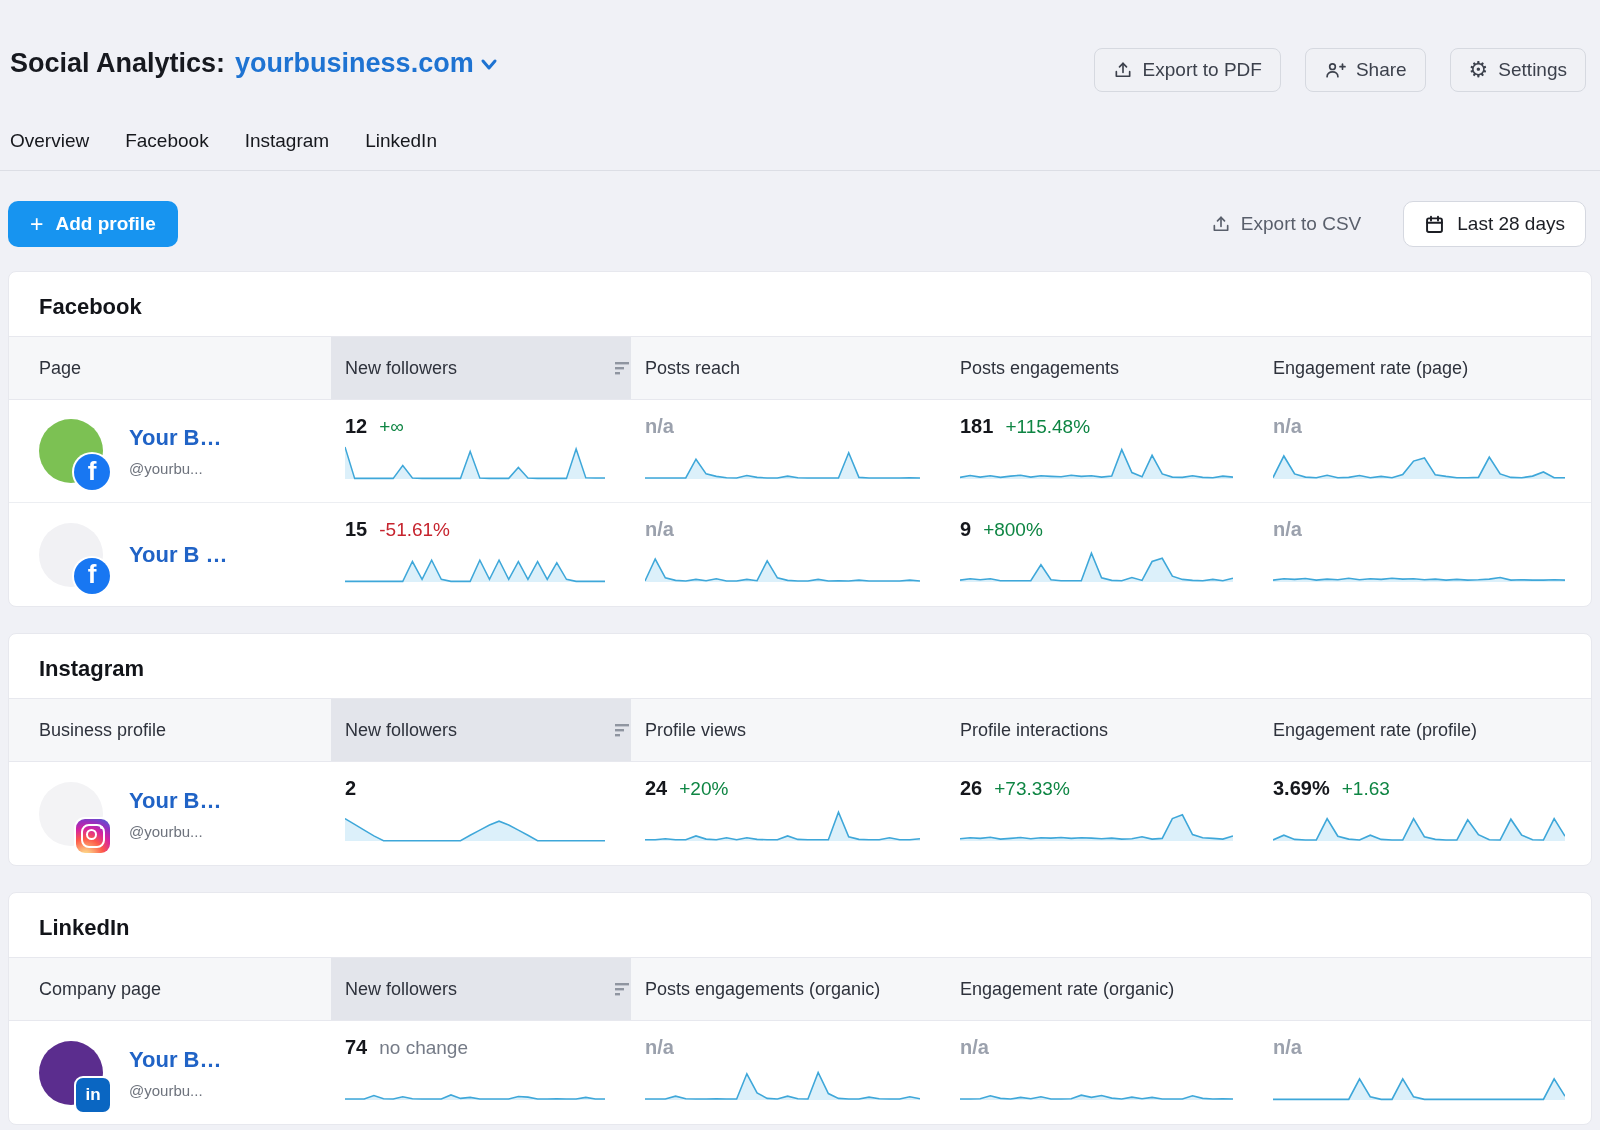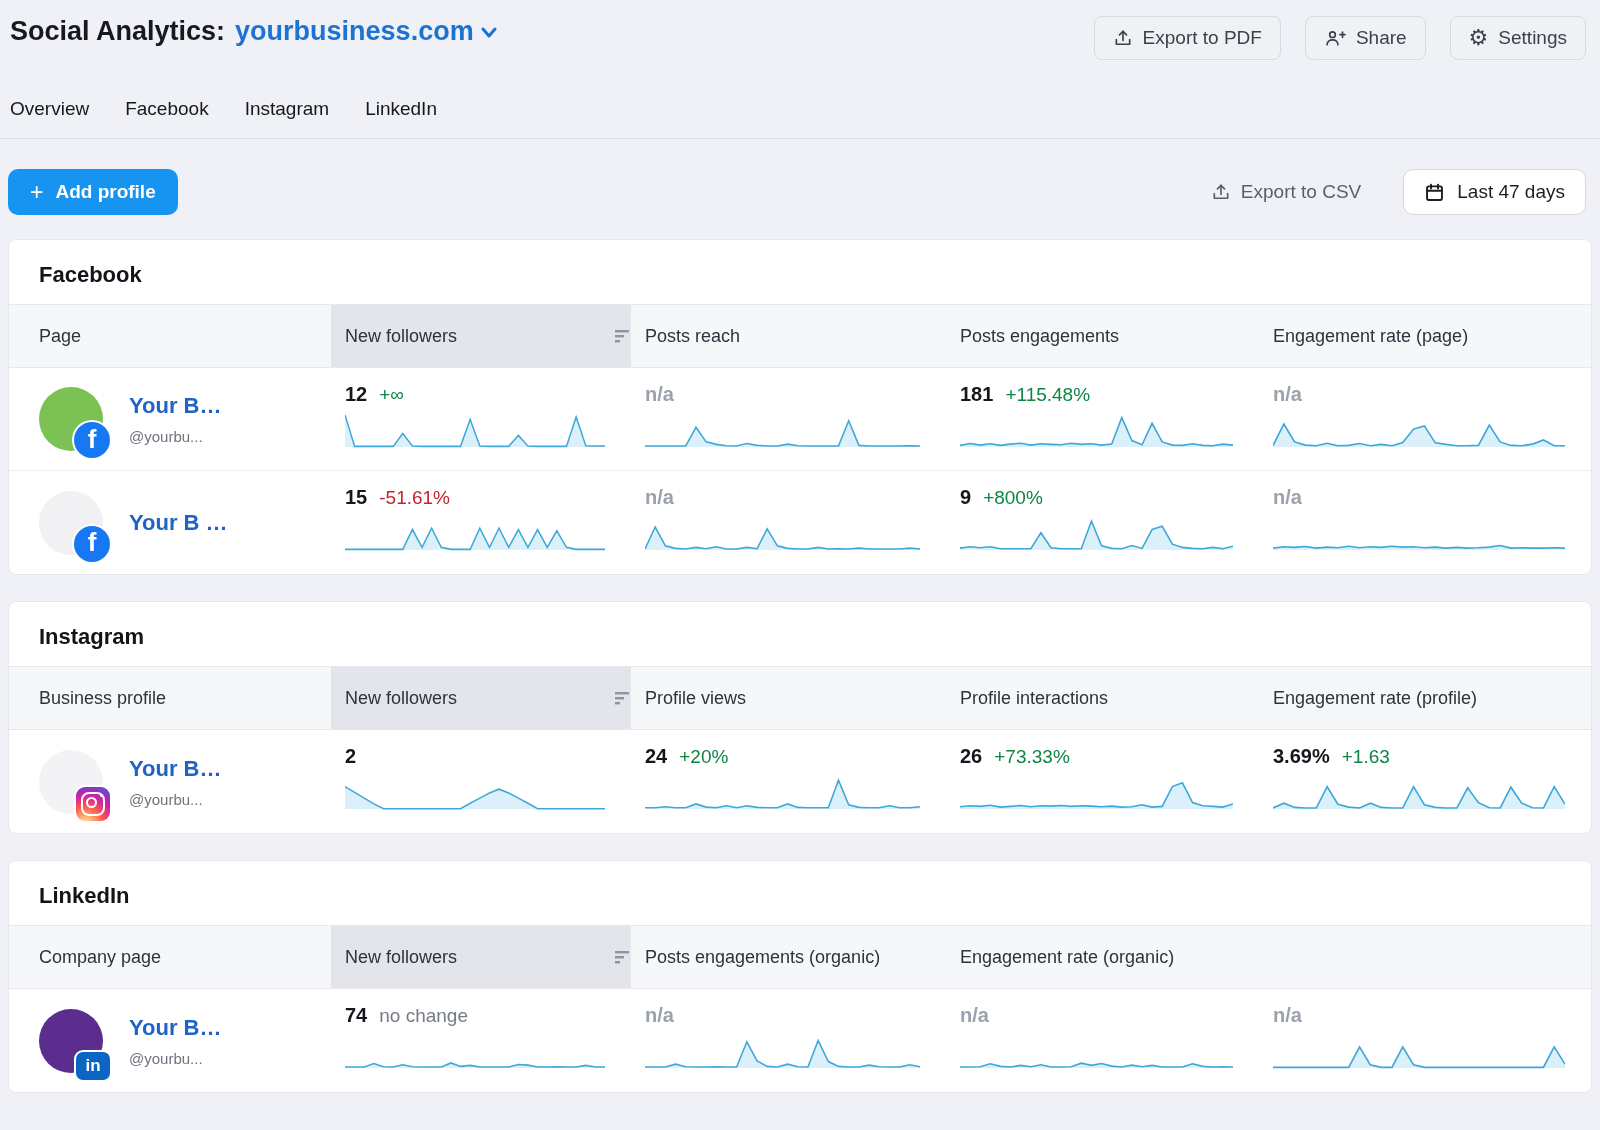--- a/index.html
+++ b/index.html
@@ -1,20 +1,20 @@
 <!DOCTYPE html>
 <html><head>
 <meta charset="utf-8">
 <style>
   * { margin:0; padding:0; box-sizing:border-box; }
   html,body { width:1600px; height:1130px; overflow:hidden; }
   body { font-family:"Liberation Sans", sans-serif; background:#f0f1f6; color:#17191f; }
 
   
-  .header { display:flex; justify-content:space-between; align-items:flex-start; padding:16px 14px 0 10px; }
+  .header { display:flex; justify-content:space-between; align-items:flex-start; padding:16px 14px 0 10px;margin-top:32px; }
   .page-title { font-size:27px; font-weight:bold; display:flex; align-items:center; gap:10px; }
   .page-title .proj { color:#1e73d2; cursor:pointer; display:inline-flex; align-items:center; gap:6px; }
   .hdr-btns { display:flex; gap:24px; }
   .btn-gray { display:inline-flex; align-items:center; gap:10px; height:44px; padding:0 18px;
     background:#f0f1f5; border:1px solid #d6d9e0; border-radius:8px; font-size:19px; color:#3c414c; cursor:pointer; }
   .btn-gray svg { display:block; }
   .gear { font-size:22px; line-height:1; color:#3c414c; }
 
   
   .tabs { display:flex; gap:36px; padding:0 10px 18px 10px; margin-top:38px; border-bottom:1px solid #dcdee5; }
@@ -41,21 +41,21 @@
   .t-row { height:103px; border-bottom:1px solid #eceef2; }
   .t-row:last-child { border-bottom:none; }
 
   
   .cell-profile { display:flex; align-items:center; gap:26px; padding-left:30px; }
   .avatar-wrap { position:relative; width:64px; height:64px; flex:0 0 auto; cursor:pointer; }
   .avatar { display:block; width:64px; height:64px; border-radius:50%; background:#eee; }
   .badge { position:absolute; right:-7px; bottom:-7px; display:flex; align-items:center; justify-content:center;
     box-shadow:0 0 0 2px #fff; }
   .badge-fb { width:36px; height:36px; border-radius:50%; background:#1877f2; color:#fff; font-size:26px; font-weight:bold; line-height:1; padding-bottom:3px; }
-  .badge-li { width:34px; height:28px; border-radius:7px; background:#0a66c2; color:#fff; font-size:17px; font-weight:bold; }
+  .badge-li { width:34px; height:34px; border-radius:7px; background:#0a66c2; color:#fff; font-size:17px; font-weight:bold; }
   .badge-ig { width:34px; height:34px; border-radius:9px; position:absolute;
     background:radial-gradient(circle at 28% 110%, #fdf497 0%, #fd5949 40%, #d6249f 62%, #962fbf 78%, #4f5bd5 96%); }
   .badge-ig::before { content:""; position:absolute; inset:5px; border:2.5px solid #fff; border-radius:8px; }
   .badge-ig .lens { position:absolute; left:50%; top:50%; width:11px; height:11px; margin:-7px 0 0 -7px; border:2.5px solid #fff; border-radius:50%; }
   .badge-ig::after { content:""; position:absolute; right:7px; top:7px; width:3.5px; height:3.5px; background:#fff; border-radius:50%; }
   .p-name { font-size:22px; font-weight:bold; color:#2063c6; cursor:pointer; }
   .p-handle { font-size:15px; color:#6e737d; margin-top:9px; }
   .p-handle:empty { display:none; }
 
   
@@ -135,21 +135,21 @@
           </svg>
         <span>Export to CSV</span>
       </span>
       <button class="btn-date">
         <svg class="icon-stroke dark" width="21" height="21" viewBox="0 0 24 24">
             <rect x="3.5" y="5" width="17" height="15.5" rx="2"></rect>
             <path d="M8 3v4.5"></path>
             <path d="M16 3v4.5"></path>
             <path d="M3.5 10h17"></path>
           </svg>
-        <span>Last 47 days</span>
+        <span>Last 28 days</span>
       </button>
     </div>
   </div>
 
   <div class="card">
     <div class="card-title">Facebook</div>
     <div class="t-header">
       <div class="th first">Page</div>
       <div class="th hl">
         <span>New followers</span>

